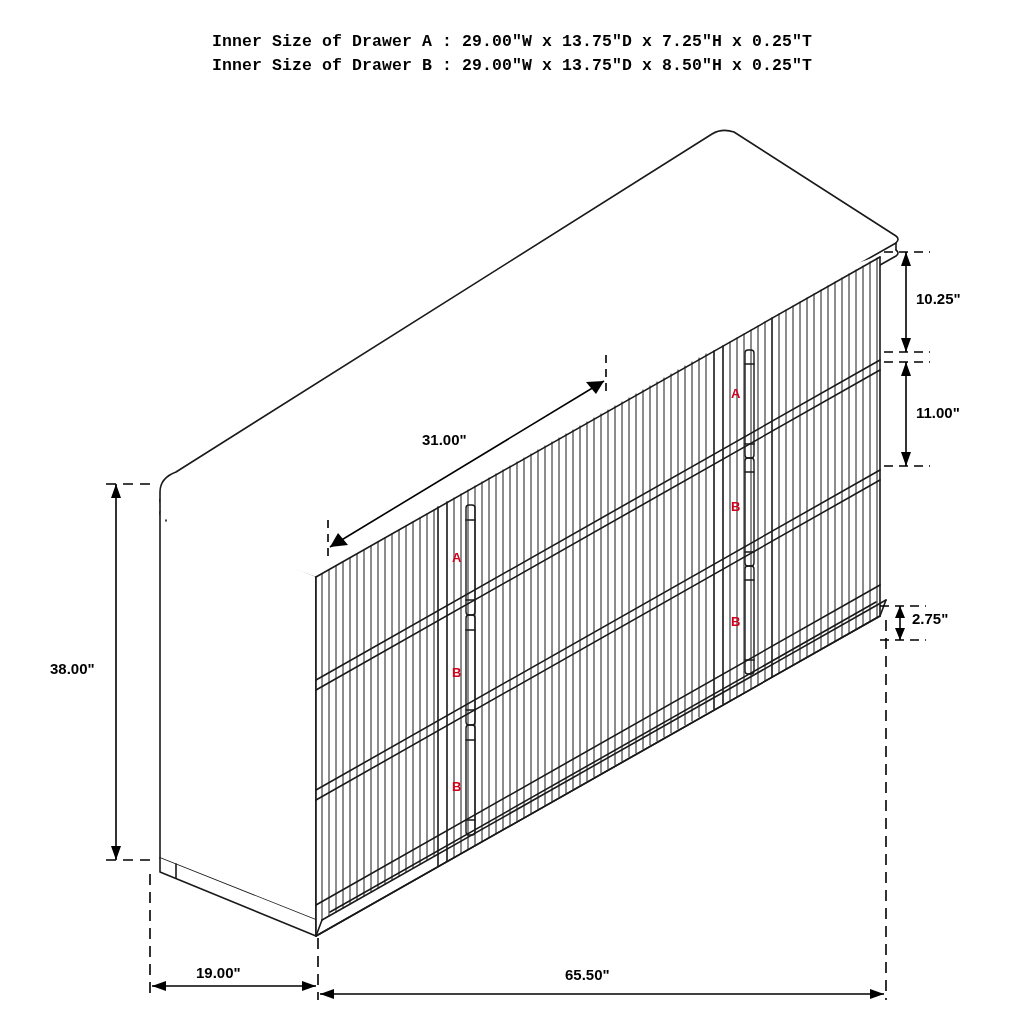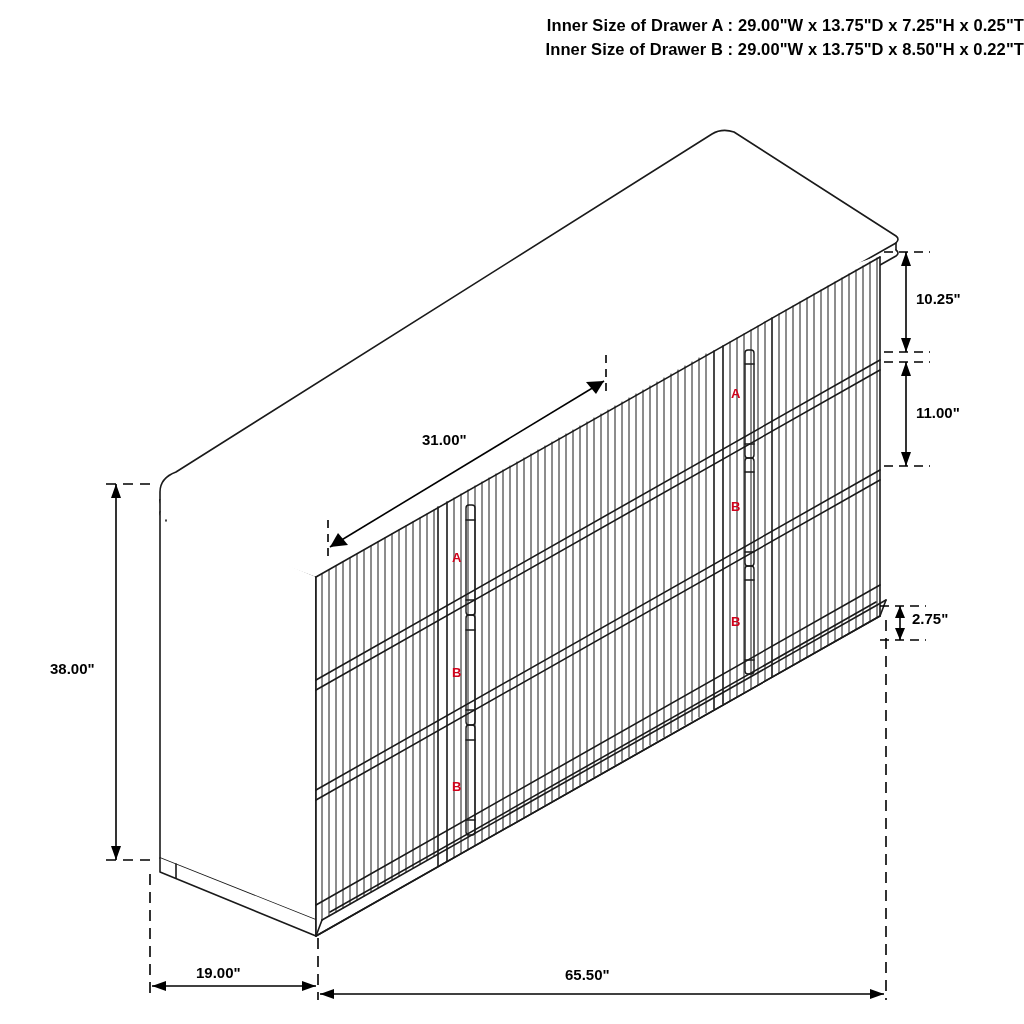--- a/index.html
+++ b/index.html
@@ -15,28 +15,29 @@
     overflow: hidden;
   }
   #stage {
     position: relative;
     width: 1024px;
     height: 1024px;
   }
   .header-note {
     position: absolute;
     left: 0;
-    top: 14px;
-    width: 1024px;
-    text-align: right;
+    top: 30px;
+    width: 1024px;
+    text-align: center;
     font-size: 16.5px;
     font-weight: bold;
     color: #000;
     line-height: 1.45;
     letter-spacing: 0.1px;
+    font-family: Liberation Mono, monospace;
   }
   .header-note div {
     white-space: nowrap;
   }
   svg.drawing {
     position: absolute;
     left: 0;
     top: 0;
     width: 1024px;
     height: 1024px;
@@ -56,21 +57,21 @@
     white-space: nowrap;
   }
 </style>
 </head>
 <body>
 
 <div id="stage">
 
   <div class="header-note">
     <div>Inner Size of Drawer A : 29.00"W x 13.75"D x 7.25"H x 0.25"T</div>
-    <div>Inner Size of Drawer B : 29.00"W x 13.75"D x 8.50"H x 0.22"T</div>
+    <div>Inner Size of Drawer B : 29.00"W x 13.75"D x 8.50"H x 0.25"T</div>
   </div>
 
   <svg class="drawing" viewBox="0 0 1024 1024">
     <g fill="none" stroke="#1a1a1a" stroke-width="1.6" stroke-linejoin="round" stroke-linecap="round">
 
       <path d="M160 500 L160 492 Q160 478 176 472 L712 134 Q722 128 734 132 L896 236 Q900 239 896 243 L330 564 Q322 568 314 564 L166 508 Q160 505 160 500 Z" fill="#ffffff"></path>
 
       <path d="M166 508 L314 564"></path>
       <path d="M896 243 L896 250"></path>
       <path d="M160 500 L166 508"></path>

